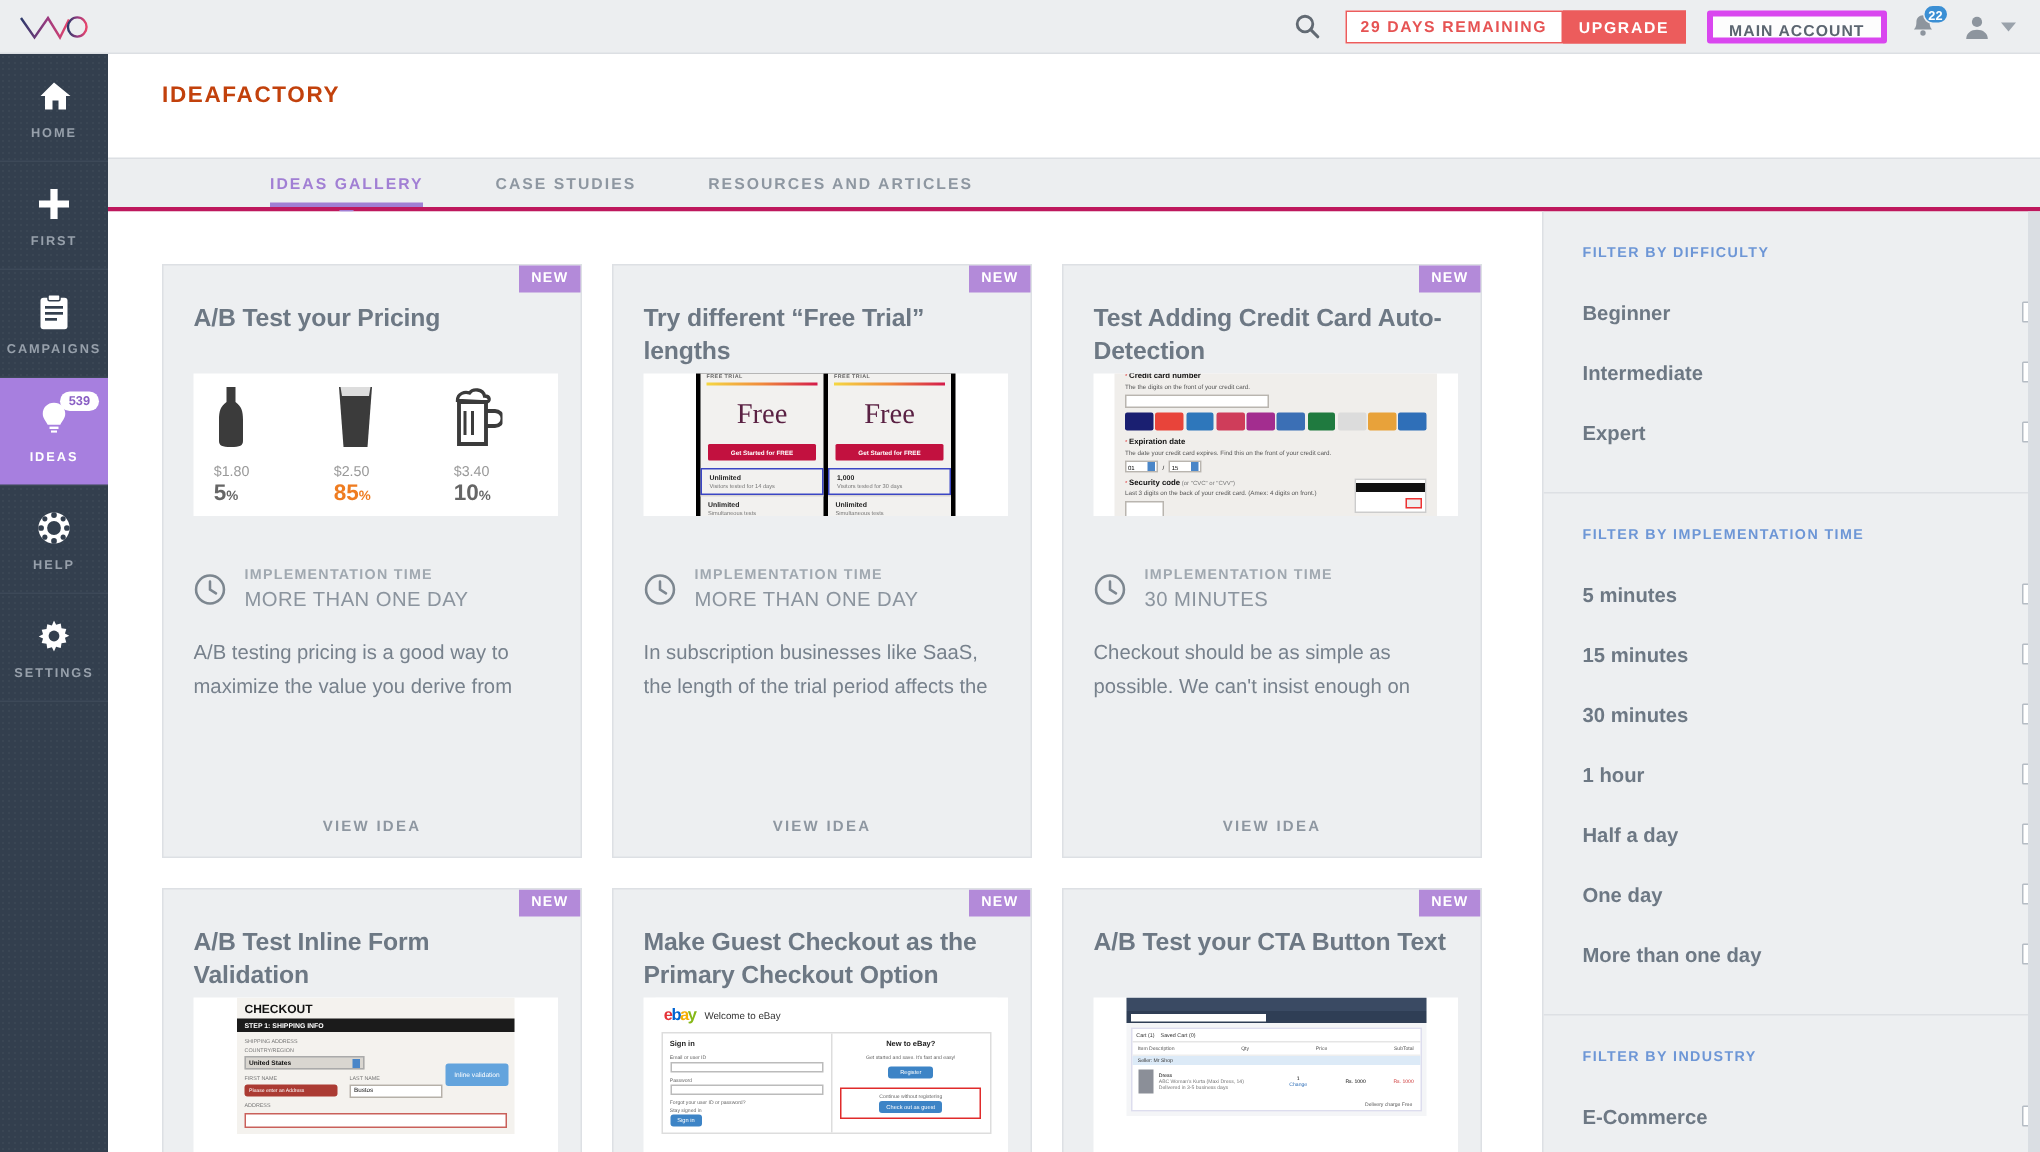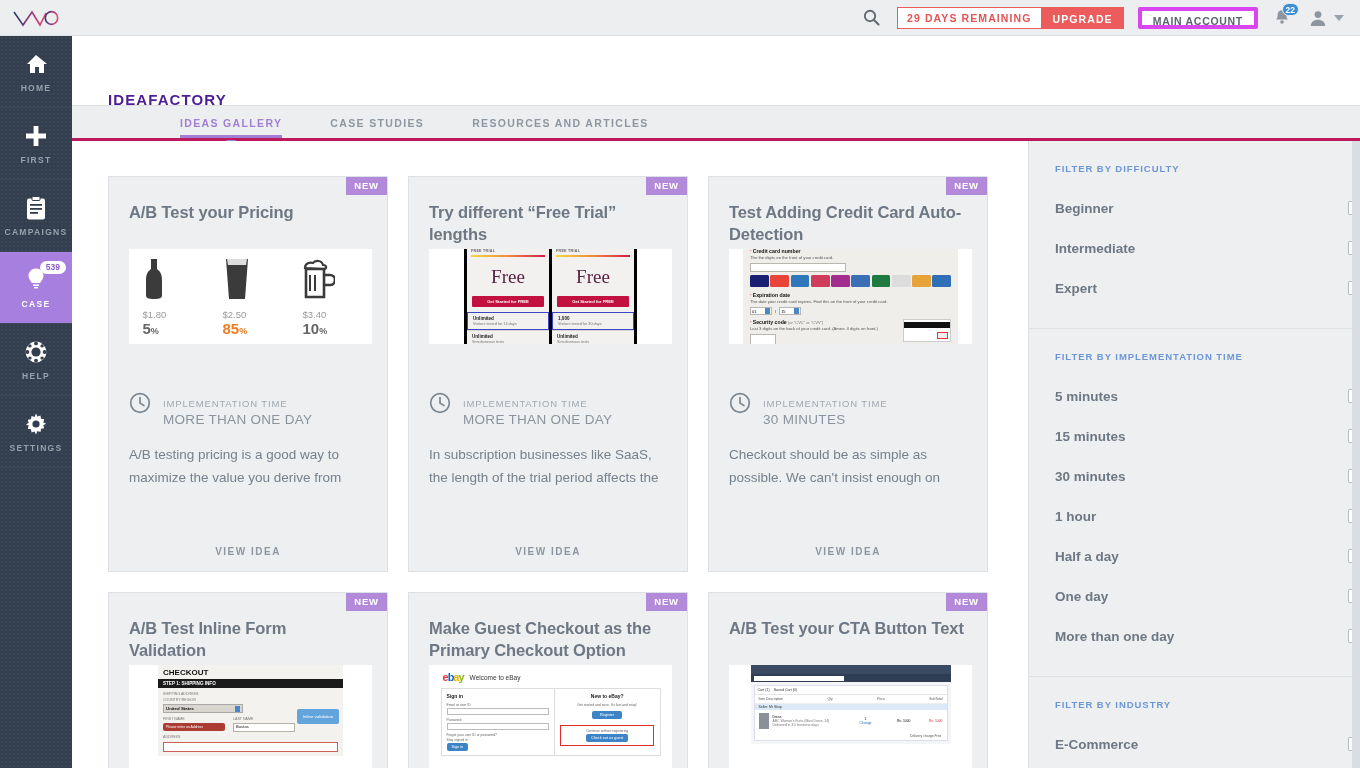--- a/index.html
+++ b/index.html
@@ -72,21 +72,21 @@
     font-size: 8.5px; font-weight: bold; border-radius: 9px; padding: 1px 6px; line-height: 11px;
   }
 
   
   #page-header {
     position: absolute; left: 72px; top: 36px; width: 1288px; height: 70px;
     background: #ffffff; border-bottom: 1px solid #dcdfe3;
     padding: 19px 0 0 36px;
   }
   #page-title {
-    font-size: 15px; font-weight: bold; color: #4c1d95; letter-spacing: 1.1px; margin-top: 36px;
+    font-size: 15px; font-weight: bold; color: #c2410c; letter-spacing: 1.1px;
   }
   #page-subtitle {
     font-size: 9.5px; font-weight: bold; color: #7b848e; letter-spacing: 1.55px; margin-top: 7px;
   }
 
   
   #tabbar {
     position: absolute; left: 72px; top: 106px; width: 1288px; height: 35px;
     background: #eceef0; border-bottom: 3px solid #be185d;
     display: flex; align-items: flex-end; padding-left: 108px;
@@ -126,21 +126,21 @@
   .card-title {
     font-size: 16.5px; color: #6d7884; font-weight: bold; line-height: 22px;
     padding-top: 24px; letter-spacing: -0.1px; height: 70px; overflow: hidden;
   }
   .card-thumb {
     width: 243px; height: 95px; background: #fff; overflow: hidden;
     display: flex; align-items: center; justify-content: center; margin-top: 2px;
   }
   .card.row2 .card-thumb { height: 110px; align-items: flex-start; }
   .impl-row { display: flex; align-items: center; gap: 12px; margin-top: 34px; }
-  .impl-text-label { font-size: 9.5px; color: #a0a8b0; letter-spacing: 0.85px; font-weight: normal; margin-top: 20px; }
+  .impl-text-label { font-size: 9.5px; color: #a0a8b0; letter-spacing: 0.85px; font-weight: bold; }
   .impl-text-value { font-size: 13.5px; color: #8b949e; letter-spacing: 0.3px; margin-top: 3px; }
   .card-desc {
     font-size: 13.5px; color: #77818c; line-height: 23px; margin-top: 16px;
     height: 50px; overflow: hidden;
   }
   .view-idea {
     position: absolute; left: 0; right: 0; bottom: 14px; text-align: center;
     font-size: 10px; font-weight: bold; letter-spacing: 1.5px; color: #8e97a1; cursor: pointer;
   }
 
@@ -317,21 +317,21 @@
 
   <div class="nav-item active">
     <div class="nav-badge">539</div>
     <div class="nav-ico">
       <svg width="20" height="26" viewBox="0 0 20 26">
         <path d="M10 1.5C5.6 1.5 2.5 4.8 2.5 8.8c0 3.2 2.3 4.9 3.3 7.3h8.4c1-2.4 3.3-4.1 3.3-7.3 0-4-3.1-7.3-7.5-7.3z" fill="#fff"></path>
         <rect x="7" y="17.4" width="6" height="1.6" fill="#fff"></rect>
         <rect x="8" y="20" width="4" height="1.4" fill="#fff"></rect>
       </svg>
     </div>
-    <div class="nav-label">CASE</div>
+    <div class="nav-label">IDEAS</div>
   </div>
 
   <div class="nav-item">
     <div class="nav-ico">
       <svg width="24" height="24" viewBox="0 0 24 24">
         <circle cx="12" cy="12" r="10.4" fill="#fff"></circle>
         <circle cx="12" cy="12" r="4.6" fill="#333f4e"></circle>
         <circle cx="12" cy="3.4" r="1.9" fill="#333f4e"></circle>
         <circle cx="12" cy="20.6" r="1.9" fill="#333f4e"></circle>
         <circle cx="3.4" cy="12" r="1.9" fill="#333f4e"></circle>

